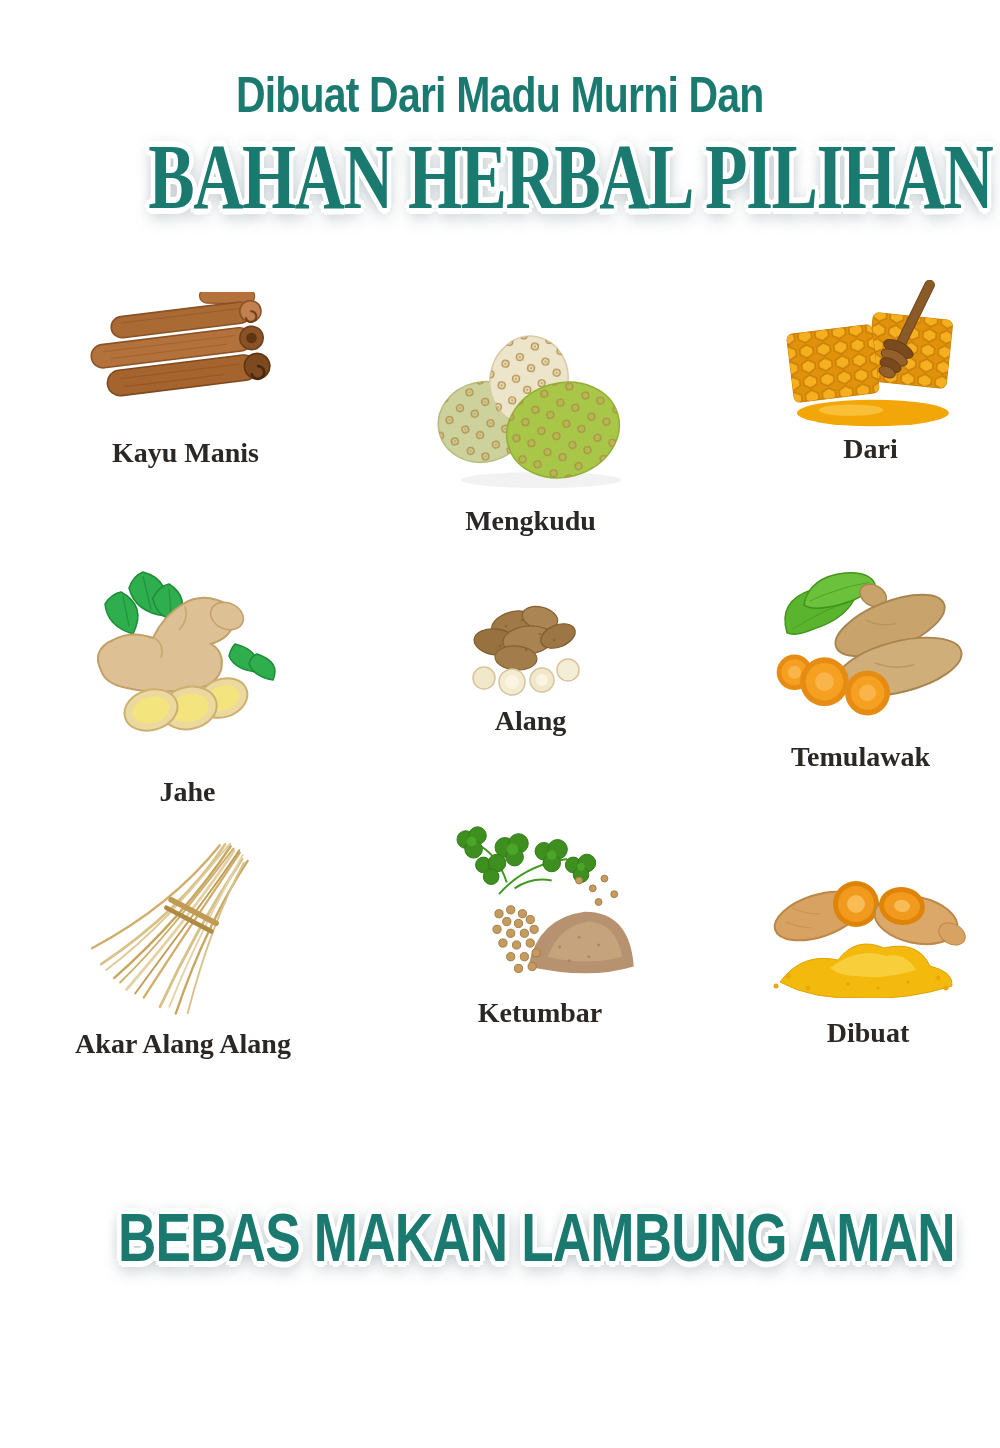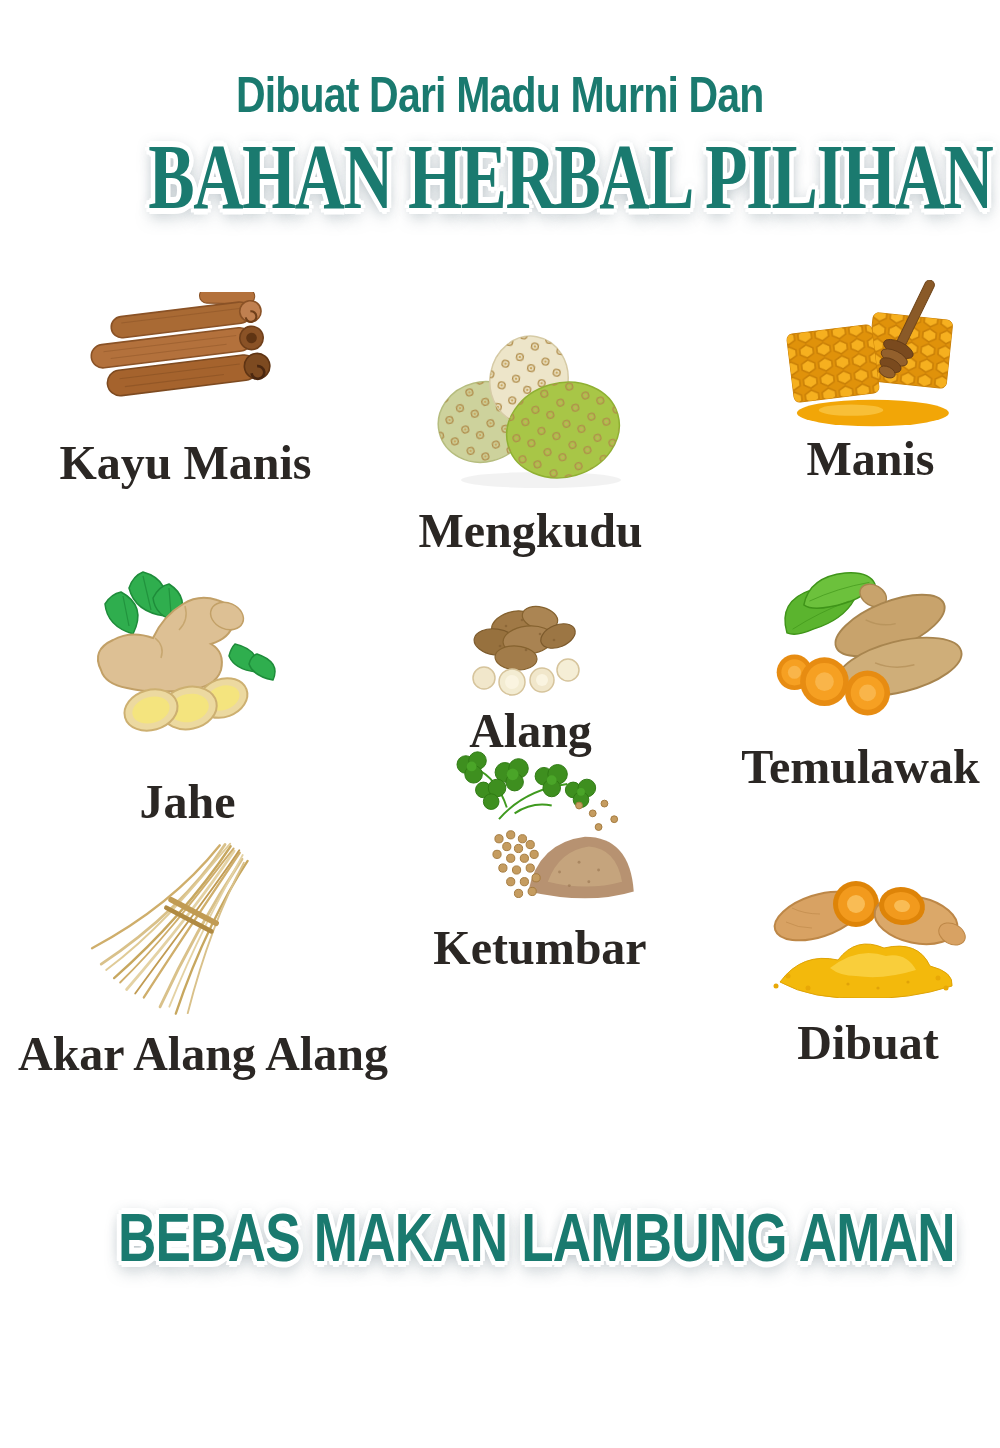--- a/index.html
+++ b/index.html
@@ -32,21 +32,21 @@
   .outlined{
     text-shadow:
       -4px -4px 0 #fff, 4px -4px 0 #fff, -4px 4px 0 #fff, 4px 4px 0 #fff,
       -6px 0 0 #fff, 6px 0 0 #fff, 0 -6px 0 #fff, 0 6px 0 #fff,
       0 0 16px rgba(96,118,128,.45), 0 10px 18px rgba(96,118,128,.38);
   }
   .cell{position:absolute;text-align:center;}
   .cell svg{display:block;margin:0 auto;}
   .label{
     font-family:"Liberation Serif","DejaVu Serif",serif;
-    font-weight:700;font-size:48px;line-height:1.05;
+    font-weight:700;font-size:28px;line-height:1.05;
     color:var(--label-text,#2b2724);white-space:nowrap;
   }
 </style>
 </head>
 <body>
 
 <div class="poster">
 
   <div class="title-row t1">
     <span class="stretch">Dibuat Dari Madu Murni Dan</span>
@@ -121,21 +121,21 @@
         <rect x="8" y="52" width="90" height="72" rx="6" fill="url(#hx)"></rect>
       </g>
       <g transform="rotate(26 128 60)">
         <rect x="123" y="-6" width="10" height="76" rx="5" fill="#8a5a28" stroke="#6f4418"></rect>
         <ellipse cx="128" cy="74" rx="17" ry="7.5" fill="#7a4a1e" stroke="#5f3814" stroke-width=".8"></ellipse>
         <ellipse cx="128" cy="84" rx="15" ry="7" fill="#93602c" stroke="#5f3814" stroke-width=".8"></ellipse>
         <ellipse cx="128" cy="93" rx="12" ry="6.5" fill="#7a4a1e" stroke="#5f3814" stroke-width=".8"></ellipse>
         <ellipse cx="128" cy="101" rx="9" ry="5.5" fill="#93602c" stroke="#5f3814" stroke-width=".8"></ellipse>
       </g>
     </svg>
-    <div class="label" style="margin-top:2px">Manis</div>
+    <div class="label" style="margin-top:2px">Dari</div>
   </div>
 
   <div class="cell" style="left:55px;top:558px;width:265px">
     <svg width="205" height="195" viewBox="0 0 205 195" aria-label="ginger-mint-icon">
       <g fill="#2fae4e" stroke="#1e8c3a" stroke-width="1.5">
         <path d="M58 14 Q88 22 80 58 Q50 54 44 30 Q48 18 58 14 Z"></path>
         <path d="M36 34 Q62 48 48 76 Q22 68 20 46 Q26 36 36 34 Z"></path>
         <path d="M84 26 Q106 40 92 64 Q70 58 68 40 Q74 28 84 26 Z"></path>
         <path d="M150 86 Q176 92 172 114 Q150 112 144 98 Q146 90 150 86 Z"></path>
         <path d="M172 96 Q196 104 188 122 Q168 118 164 106 Q166 98 172 96 Z"></path>
@@ -229,21 +229,21 @@
         <path d="M118 12 C124 58 132 120 150 190" stroke="#e4d2a4" stroke-width="2"></path>
         <path d="M106 12 C104 60 104 130 92 200" stroke="#cfae6b" stroke-width="2"></path>
         <path d="M124 18 C130 64 144 118 170 184" stroke="#d9c18a" stroke-width="2"></path>
         <path d="M84 96 L138 88" stroke="#c19b53" stroke-width="6"></path>
         <path d="M85 106 L139 98" stroke="#b08a42" stroke-width="5"></path>
       </g>
     </svg>
     <div class="label" style="margin-top:2px">Akar Alang Alang</div>
   </div>
 
-  <div class="cell" style="left:420px;top:745px;width:240px">
+  <div class="cell" style="left:420px;top:820px;width:240px">
     <svg width="196" height="166" viewBox="0 0 200 170" aria-label="coriander-seeds-icon">
       <g stroke="#3f9a1f" stroke-width="2" fill="none">
         <path d="M58 76 Q84 46 128 40"></path>
         <path d="M66 64 Q56 34 34 24"></path>
         <path d="M74 70 Q92 58 112 62"></path>
       </g>
       <g fill="#3e8f1f" stroke="#2f7a14" stroke-width="1">
         <circle cx="24" cy="20" r="9"></circle>
           <circle cx="36" cy="16" r="9"></circle>
           <circle cx="32" cy="30" r="9"></circle>

